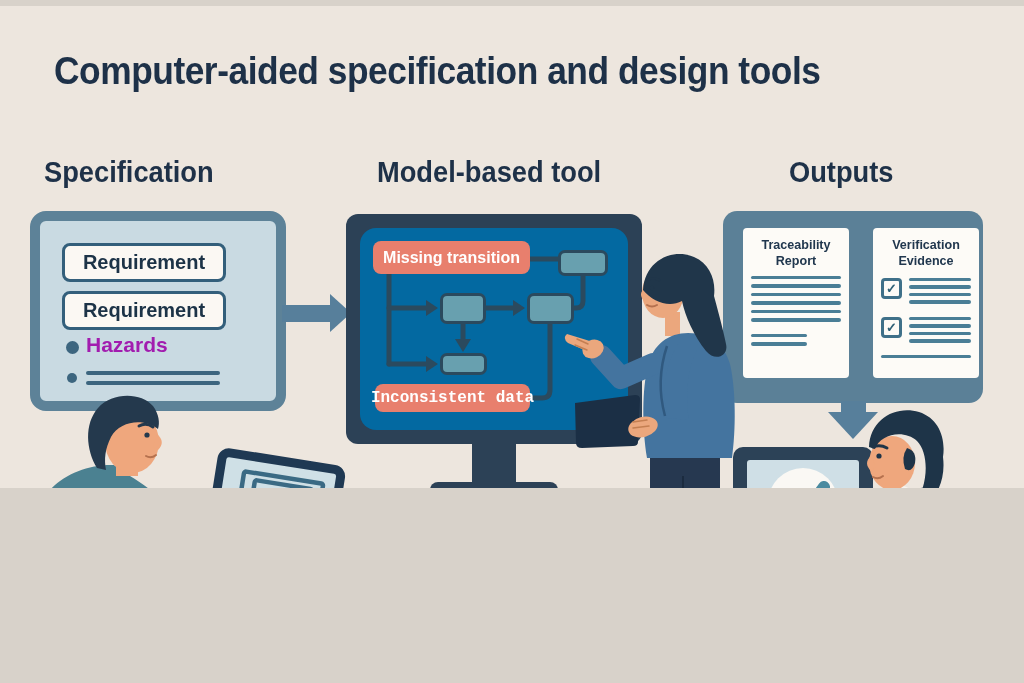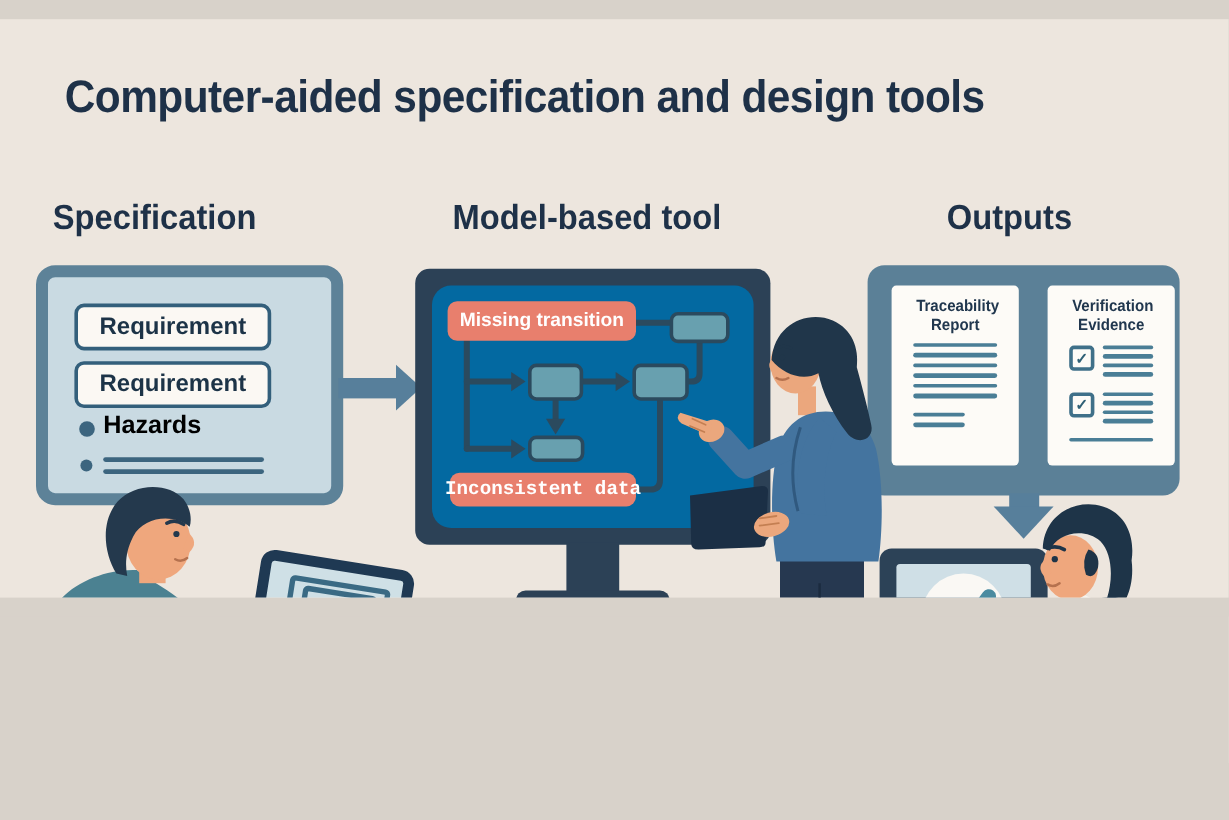--- a/index.html
+++ b/index.html
@@ -1,31 +1,31 @@
 <!DOCTYPE html>
 <html><head>
 <meta charset="utf-8">
 <style>
   html,body{margin:0;padding:0;background:#d8d2ca;}
-  .scene{position:relative;width:1024px;height:482px;margin:16px auto;background:#EDE6DE;
+  .scene{position:relative;width:1024px;height:482px;margin:6px auto;background:#EDE6DE;
          overflow:hidden;font-family:"Liberation Sans",sans-serif;}
   .abs{position:absolute;}
   .title{left:54px;top:44px;font-size:38px;font-weight:700;color:#1E3148;
          letter-spacing:-.5px;transform:scaleX(.93);transform-origin:left center;white-space:nowrap;}
   .col-h{font-size:29px;font-weight:700;color:#1E3148;transform:scaleX(.94);
          transform-origin:left center;white-space:nowrap;}
   
   .spec-panel{left:30px;top:205px;width:256px;height:200px;background:#C9DAE2;
               border:10px solid #5D8298;border-radius:16px;box-sizing:border-box;text-align:center;}
   .req{position:absolute;left:22px;width:164px;height:39px;background:#FBF8F3;
        border:3px solid #335F7B;border-radius:8px;box-sizing:border-box;
        display:flex;align-items:center;justify-content:center;
        font-size:20px;font-weight:700;color:#1C3347;}
   .bullet{position:absolute;border-radius:50%;background:#3C657F;}
-  .hazards{position:absolute;left:46px;top:112px;font-size:21px;font-weight:700;color:#000000;}
+  .hazards{position:absolute;left:46px;top:112px;font-size:21px;font-weight:700;color:#a21caf;}
   .bar{position:absolute;background:#3C657F;border-radius:2px;height:4px;}
   
   .a1-shaft{left:282px;top:299px;width:48px;height:17px;background:#577F9B;}
   .a1-head{left:330px;top:288px;width:0;height:0;border-top:19px solid transparent;
            border-bottom:19px solid transparent;border-left:21px solid #577F9B;}
   .a2-stem{left:841px;top:395px;width:25px;height:12px;background:#577F9B;}
   .a2-head{left:828px;top:406px;width:0;height:0;border-left:25px solid transparent;
            border-right:25px solid transparent;border-top:27px solid #577F9B;}
   .a3-shaft{left:334px;top:537px;width:358px;height:16px;background:#6F96AC;}
   .a3-head{left:690px;top:526px;width:0;height:0;border-top:19px solid transparent;
@@ -35,21 +35,21 @@
   .mon-screen{left:360px;top:222px;width:268px;height:202px;background:#0369a1;border-radius:16px;}
   .chip{position:absolute;background:#E87F6D;color:#fff;border-radius:8px;
         display:flex;align-items:center;justify-content:center;font-weight:700;font-size:16px;white-space:nowrap;}
   .node{position:absolute;background:#68A0AF;border:3.5px solid #2B4A5E;border-radius:7px;box-sizing:border-box;}
   .mon-neck{left:472px;top:436px;width:44px;height:44px;background:#2C4156;}
   .mon-base{left:430px;top:476px;width:128px;height:21px;background:#2C4156;border-radius:8px;}
   .desk-line{left:396px;top:492px;width:410px;height:5px;background:#C5CED2;}
   
   .out-panel{left:723px;top:205px;width:260px;height:192px;background:#5B8097;border-radius:14px;}
   .doc{position:absolute;top:17px;width:106px;height:150px;background:#FDFBF7;border-radius:4px;
-       padding:9px 18px;box-sizing:border-box;}
+       padding:9px 8px;box-sizing:border-box;}
   .doc-title{font-size:13.5px;font-weight:700;color:#21374E;text-align:center;line-height:1.18;
              transform:scaleX(.93);}
   .dline{height:3.5px;background:#4A7E96;border-radius:2px;margin-top:5px;}
   .grp{display:flex;gap:7px;margin-top:9px;align-items:flex-start;}
   .cbx{width:21px;height:21px;border:3px solid #3F7089;border-radius:4px;box-sizing:border-box;
        color:#2F6076;font-weight:700;font-size:13px;display:flex;align-items:center;justify-content:center;flex:0 0 auto;}
   .glines{flex:1;}
   .glines .dline{margin-top:0;margin-bottom:4px;}
 </style>
 </head>

